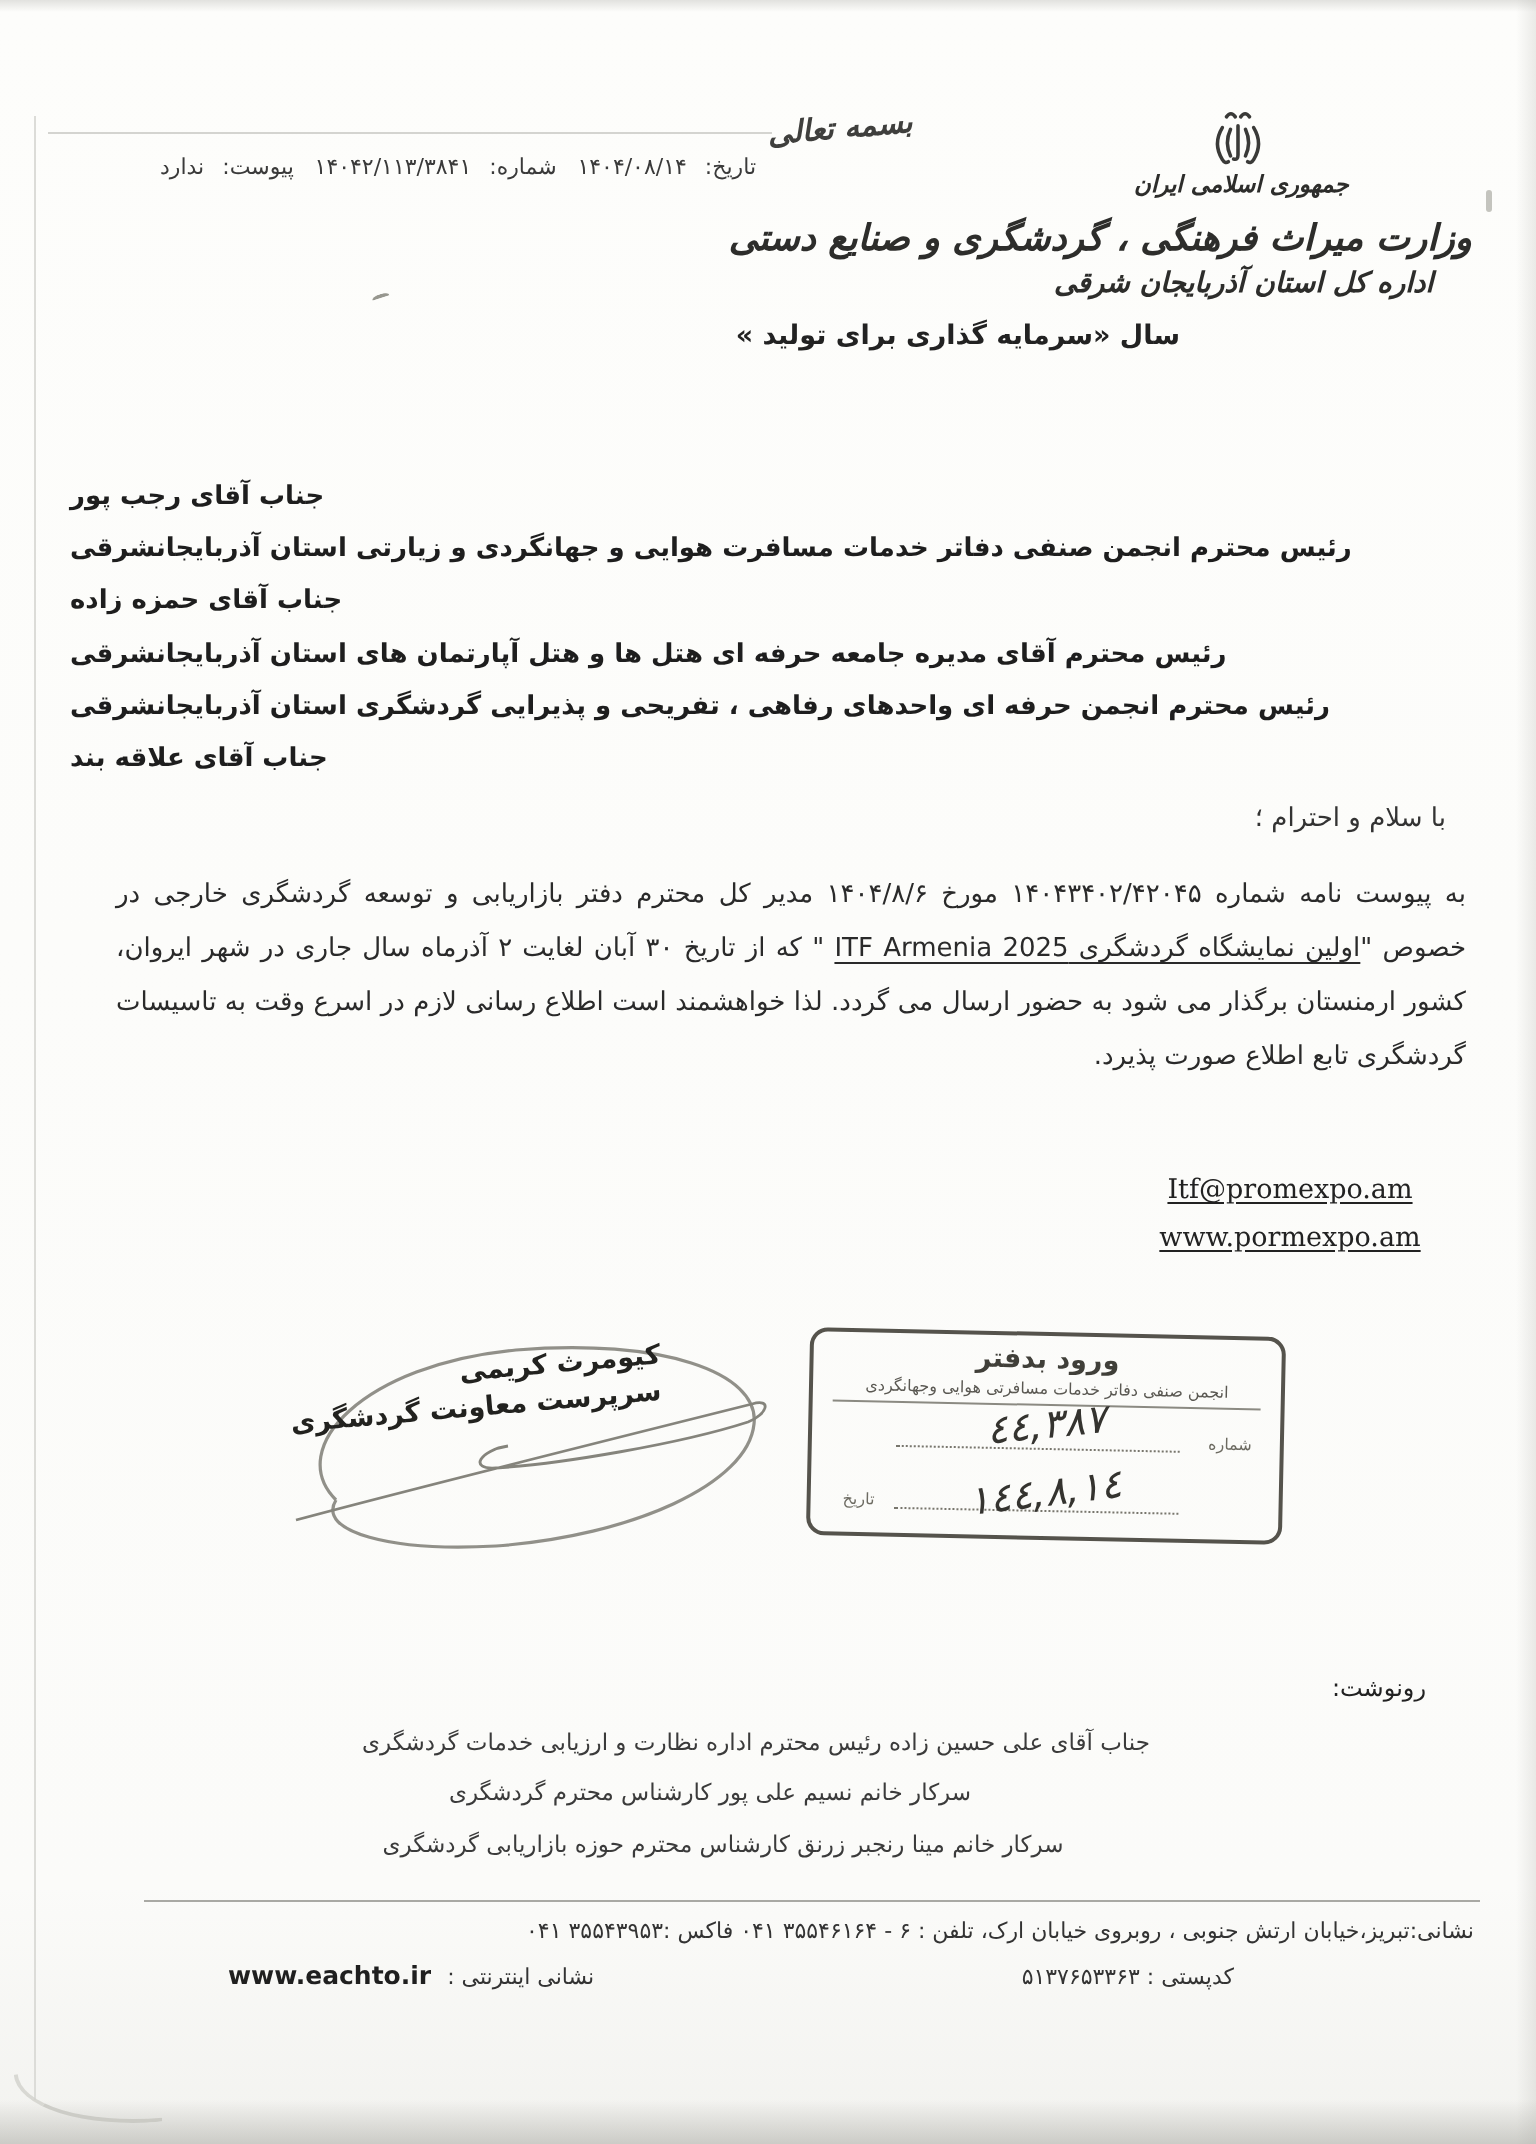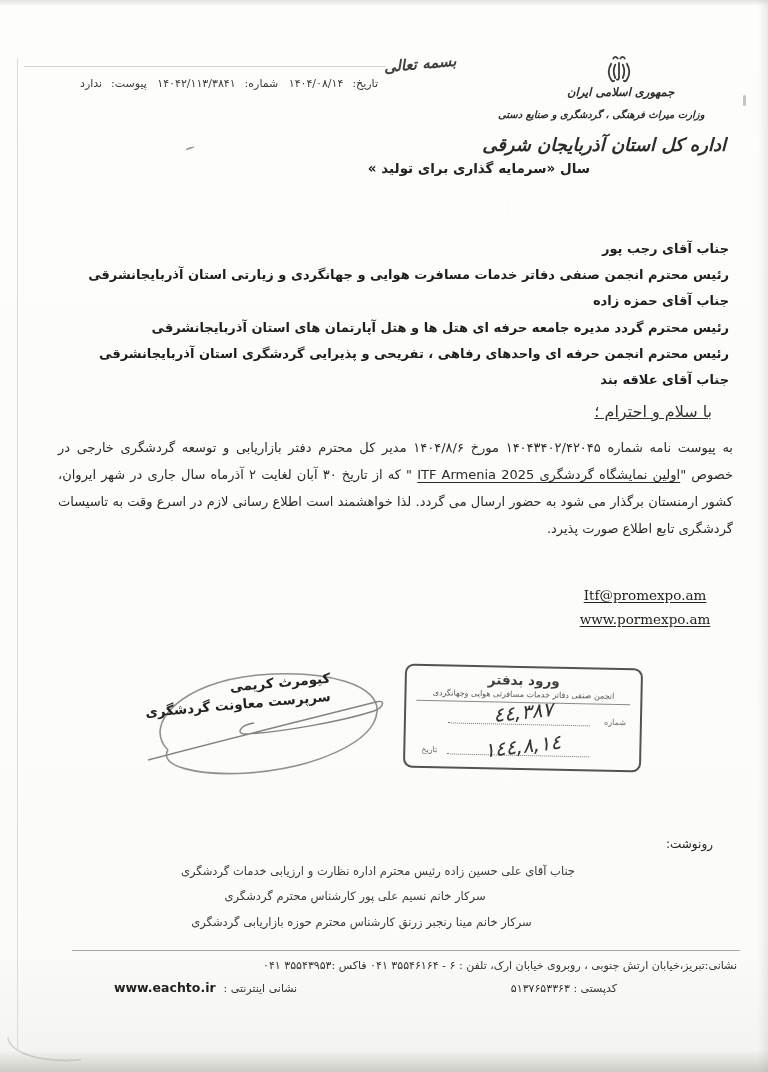--- a/index.html
+++ b/index.html
@@ -31,30 +31,30 @@
   .meta-row { left:80px; top:77px; width:298px; display:flex; direction:rtl;
               justify-content:space-between; font-size:11px; color:#3a3a3a; white-space:nowrap; }
   .meta-item { display:flex; direction:rtl; gap:9px; }
 
   
   .besmellah { left:372px; top:55px; width:96px; text-align:center; font-size:15px;
                font-weight:bold; font-style:italic; color:#3f3f3d; transform:rotate(-5deg); }
   .emblem    { left:603px; top:54px; width:32px; height:32px; }
   .h-line    { text-align:left; font-weight:bold; font-style:italic; color:#2d2d2b; white-space:nowrap; }
   .h-country { left:567px; top:85px;  width:108px; font-size:11.5px; }
-  .h-ministry{ left:498px; top:109px; width:238px; font-size:10px; }
-  .h-office  { left:527px; top:134px; width:199px; font-size:18px; }
+  .h-ministry{ left:498px; top:109px; width:238px; font-size:18px; }
+  .h-office  { left:527px; top:134px; width:199px; font-size:14px; }
   .slogan    { left:320px; top:160px; width:270px; font-size:13.5px;
                font-weight:bold; color:#222; }
 
   
-  .recipients { right:39px; top:236px; width:694px; text-align:right; font-weight:bold;
+  .recipients { right:39px; top:236px; width:694px; text-align:left; font-weight:bold;
                 font-size:13px; line-height:26.2px; color:#1e1e1e; }
 
-  .salutation { right:56px; top:402px; font-size:16px; color:#333;text-decoration:underline; }
+  .salutation { right:45px; top:402px; font-size:13px; color:#333; }
 
   
   .body-p1 { right:35px; top:434px; left:58px; font-size:13px; line-height:27px;
              text-align:justify; color:#2a2a2a; }
   .body-p1 .u { text-decoration:underline; text-underline-offset:3px; }
   .body-p2 { right:31px; top:552px; font-size:13px; color:#2f2f2f; }
   .links   { left:505px; top:584px; width:280px; text-align:center; direction:ltr;
              font-family:"DejaVu Serif",serif; font-size:13.5px; line-height:23.5px; color:#222; }
   .links .link { text-decoration:underline; text-underline-offset:2px; }
 
@@ -143,21 +143,21 @@
   <div class="h-line h-country">جمهوری اسلامی ایران</div>
   <div class="h-line h-ministry">وزارت میراث فرهنگی ، گردشگری و صنایع دستی</div>
   <div class="h-line h-office">اداره کل استان آذربایجان شرقی</div>
 
   <div class="slogan">سال «سرمایه گذاری برای تولید »</div>
 
   <div class="recipients">
     <div>جناب آقای رجب پور</div>
     <div>رئیس محترم انجمن صنفی دفاتر خدمات مسافرت هوایی و جهانگردی و زیارتی استان آذربایجانشرقی</div>
     <div>جناب آقای حمزه زاده</div>
-    <div>رئیس محترم گردد مدیره جامعه حرفه ای هتل ها و هتل آپارتمان های استان آذربایجانشرقی</div>
+    <div>رئیس محترم آقای مدیره جامعه حرفه ای هتل ها و هتل آپارتمان های استان آذربایجانشرقی</div>
     <div>رئیس محترم انجمن حرفه ای واحدهای رفاهی ، تفریحی و پذیرایی گردشگری استان آذربایجانشرقی</div>
     <div>جناب آقای علاقه بند</div>
   </div>
 
   <div class="salutation">با سلام و احترام ؛</div>
 
   <p class="body-p1"><span>به پیوست نامه شماره ۱۴۰۴۳۴۰۲/۴۲۰۴۵ مورخ ۱۴۰۴/۸/۶ مدیر کل محترم دفتر بازاریابی و توسعه گردشگری خارجی در خصوص "</span><span class="u">اولین نمایشگاه گردشگری ITF Armenia 2025</span><span> " که از تاریخ ۳۰ آبان لغایت ۲ آذرماه سال جاری در شهر ایروان، کشور ارمنستان برگذار می شود به حضور ارسال می گردد. لذا خواهشمند است اطلاع رسانی لازم در اسرع وقت به تاسیسات گردشگری تابع اطلاع صورت پذیرد.</span></p>
 
 
   <div class="links">

